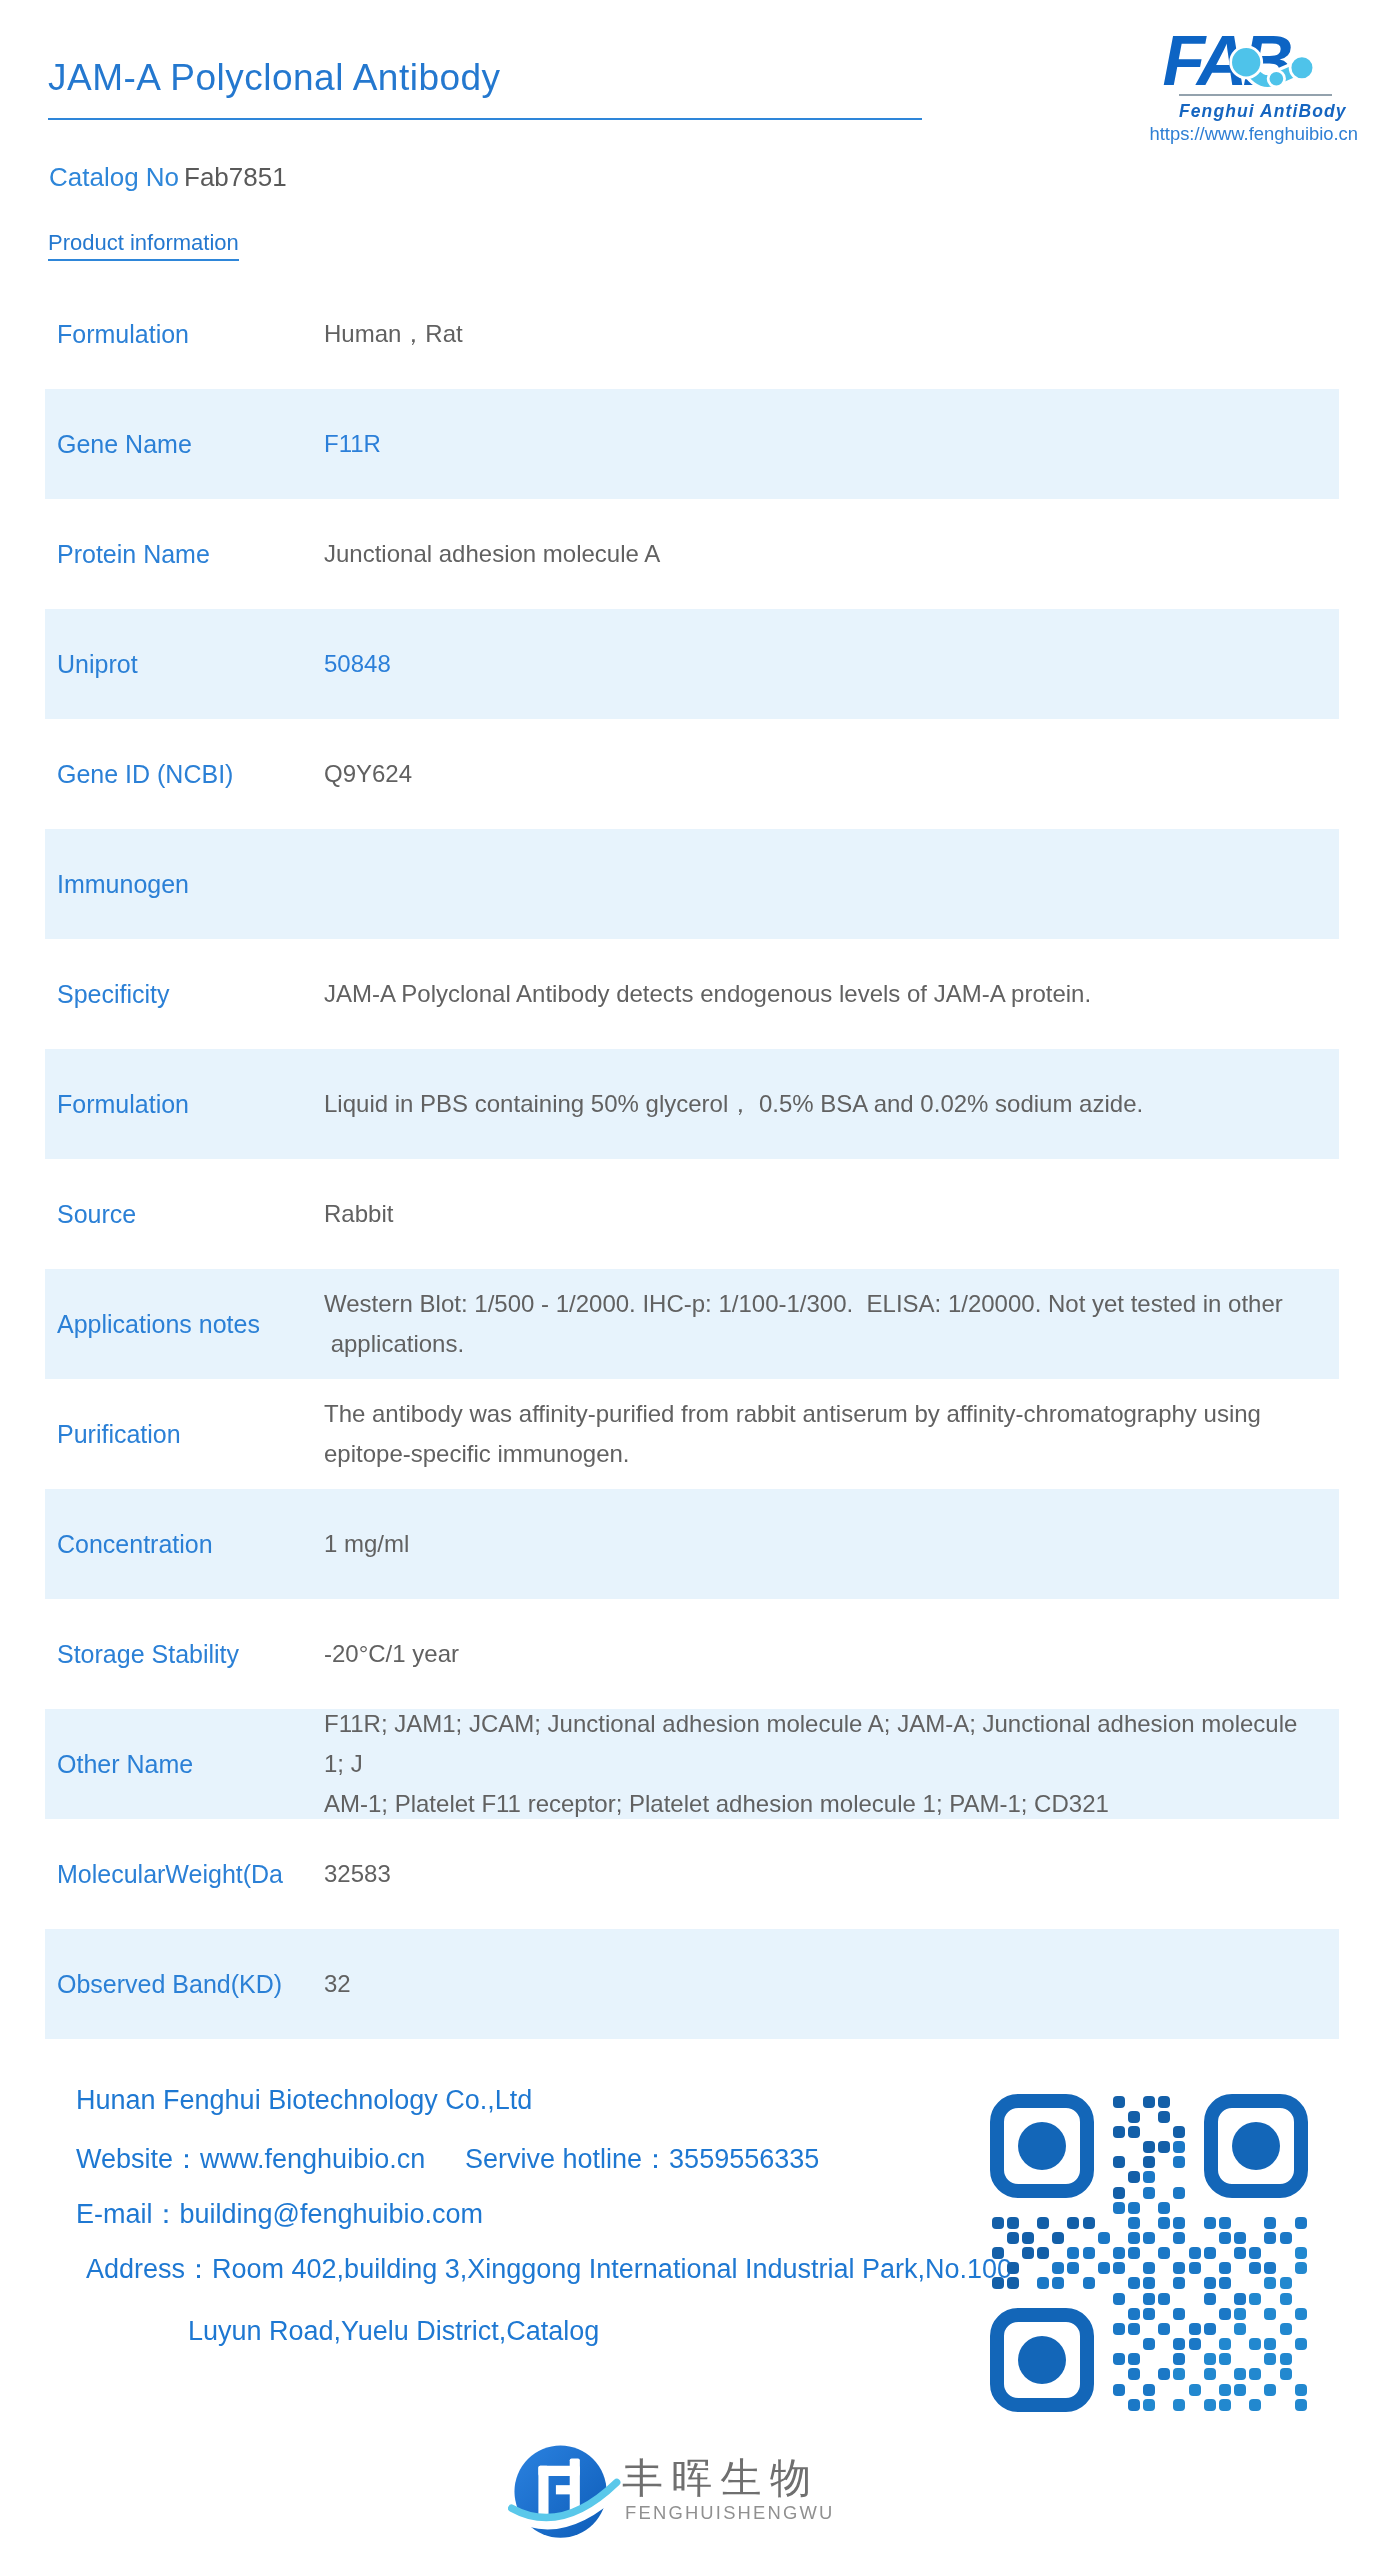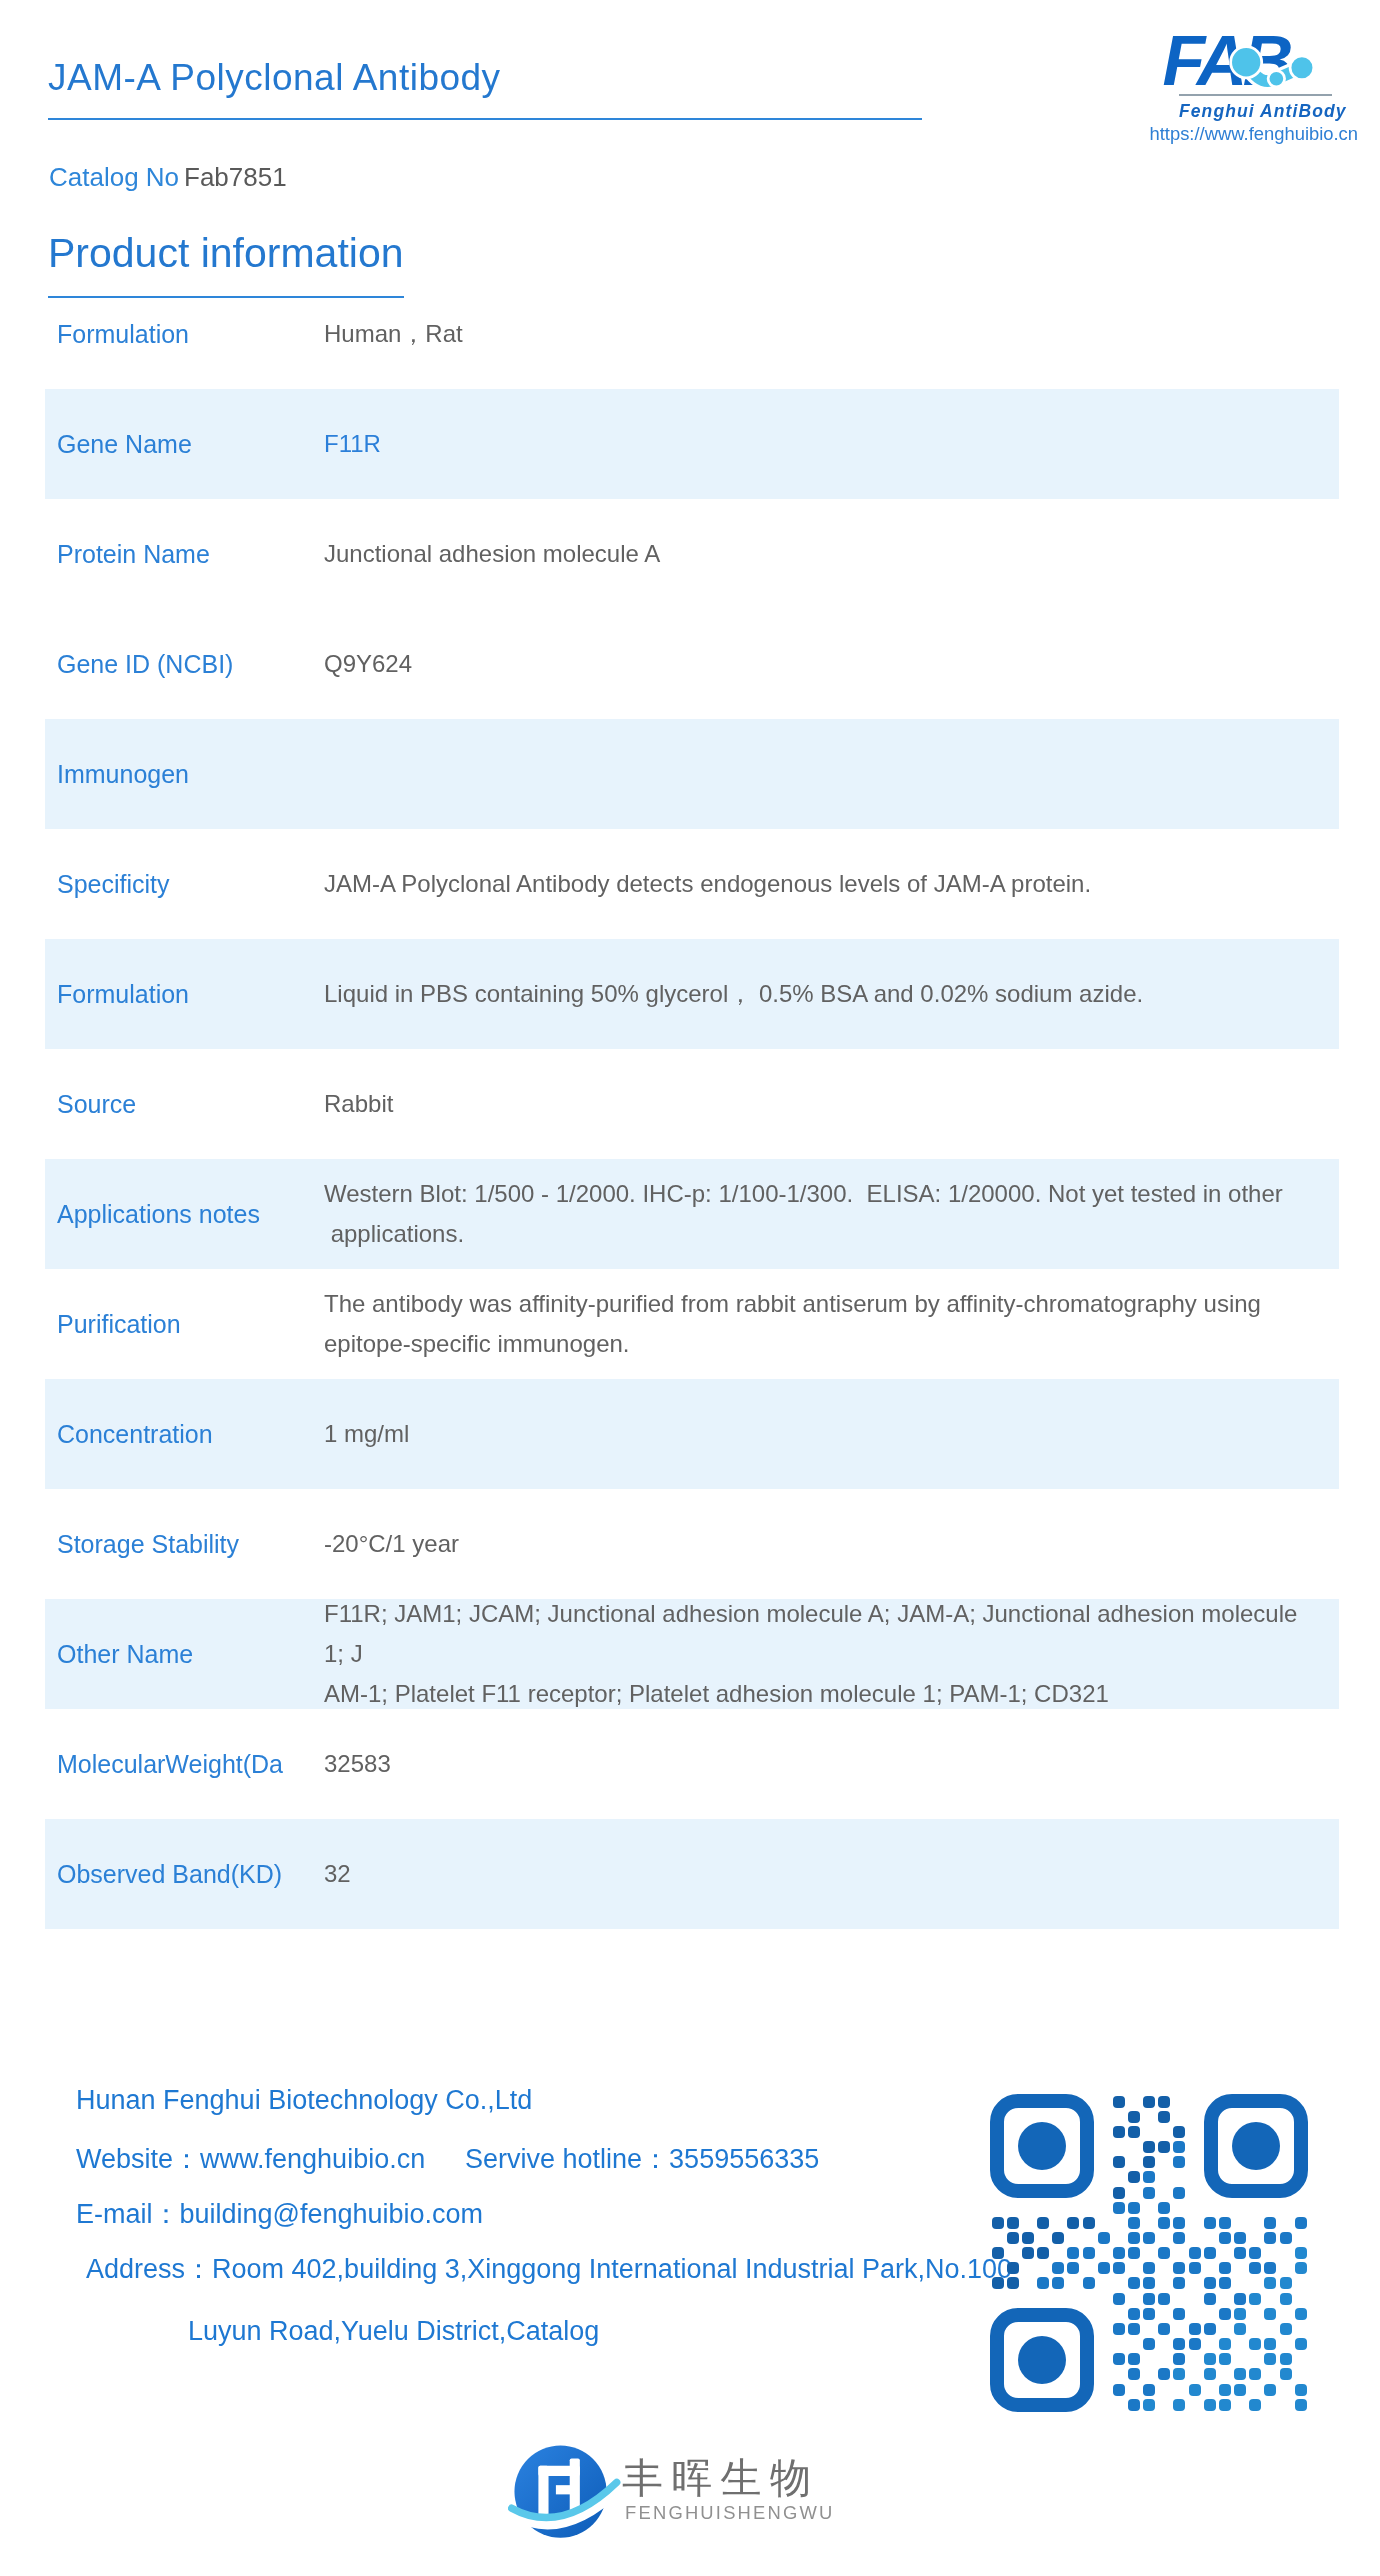--- a/index.html
+++ b/index.html
@@ -21,22 +21,22 @@
     font-weight:bold;font-style:italic;color:#0d64c4;letter-spacing:-4.6px;}
   .fab-molecule{position:absolute;left:66px;top:11px;}
   .logo-line{position:absolute;left:24px;top:61px;width:153px;height:1.8px;background:#93a2ad;}
   .logo-sub{position:absolute;left:24px;top:68px;font-size:17.5px;font-weight:bold;
     font-style:italic;color:#1565c0;letter-spacing:1.1px;white-space:nowrap;}
   .logo-url{position:absolute;left:-5.5px;top:90px;font-size:18.4px;color:#2e7fd4;white-space:nowrap;}
 
   .catalog-label{left:49px;top:162px;font-size:26px;color:#2e86d9;}
   .catalog-value{left:184px;top:162px;font-size:26px;color:#595959;}
 
-  .section-heading{left:48px;top:230px;font-size:41px;color:#2478cf;
-    padding-bottom:19px;border-bottom:2.8px solid #2e86d9;}
+  .section-heading{left:48px;top:230px;font-size:22px;color:#2478cf;
+    padding-bottom:3px;border-bottom:2.8px solid #2e86d9;}
 
   
   .ptable{left:45px;top:279px;width:1294px;}
   .trow{display:flex;align-items:center;height:110px;}
   .trow.alt{background:#e7f3fc;}
   .row-label{flex:0 0 267px;padding-left:12px;font-size:25px;color:#2b80d6;}
   .row-value{flex:1;padding-right:41px;font-size:24px;color:#616161;
     line-height:40px;white-space:pre-wrap;}
   .row-value.blue-val{color:#2b7fd9;}
 
@@ -95,20 +95,24 @@
     <span class="row-label">Formulation</span>
     <span class="row-value">Human，Rat</span>
   </div>
   <div class="trow alt">
     <span class="row-label">Gene Name</span>
     <span class="row-value blue-val">F11R</span>
   </div>
   <div class="trow">
     <span class="row-label">Protein Name</span>
     <span class="row-value">Junctional adhesion molecule A</span>
+  </div>
+  <div class="trow alt">
+    <span class="row-label">Uniprot</span>
+    <span class="row-value blue-val">50848</span>
   </div>
   <div class="trow">
     <span class="row-label">Gene ID (NCBI)</span>
     <span class="row-value">Q9Y624</span>
   </div>
   <div class="trow alt">
     <span class="row-label">Immunogen</span>
   </div>
   <div class="trow">
     <span class="row-label">Specificity</span>

